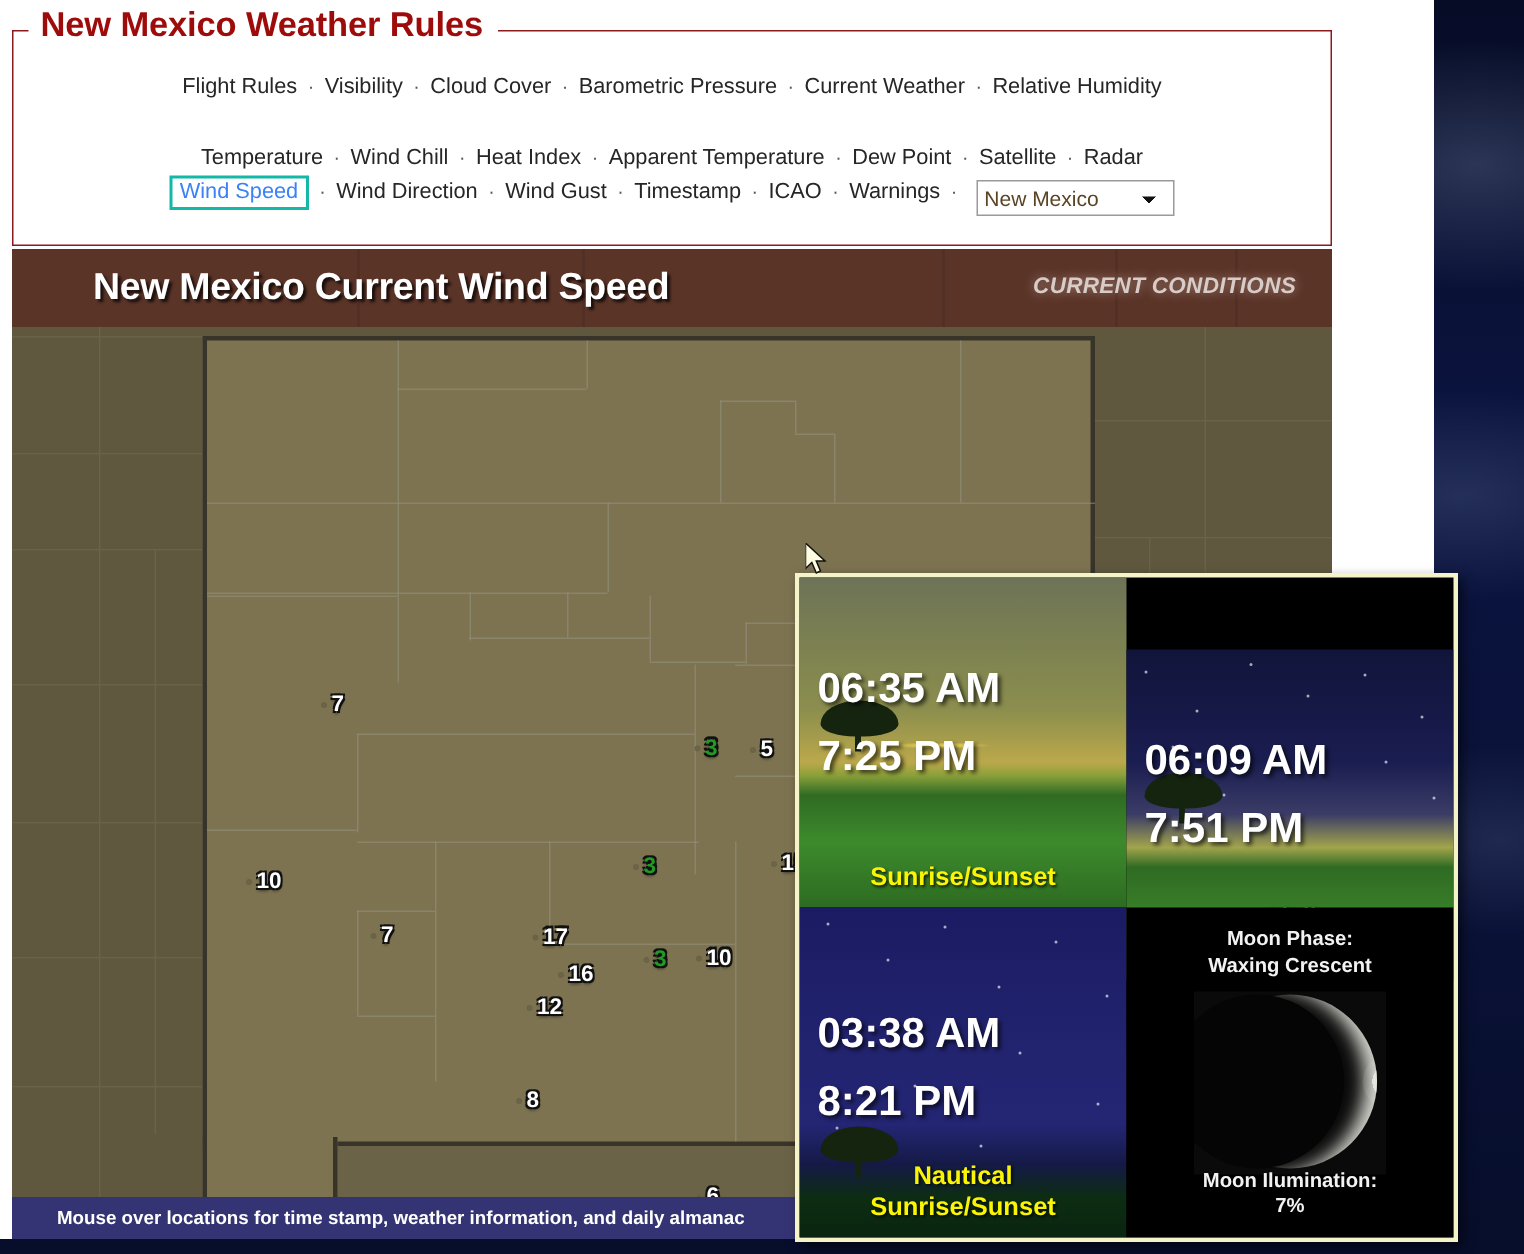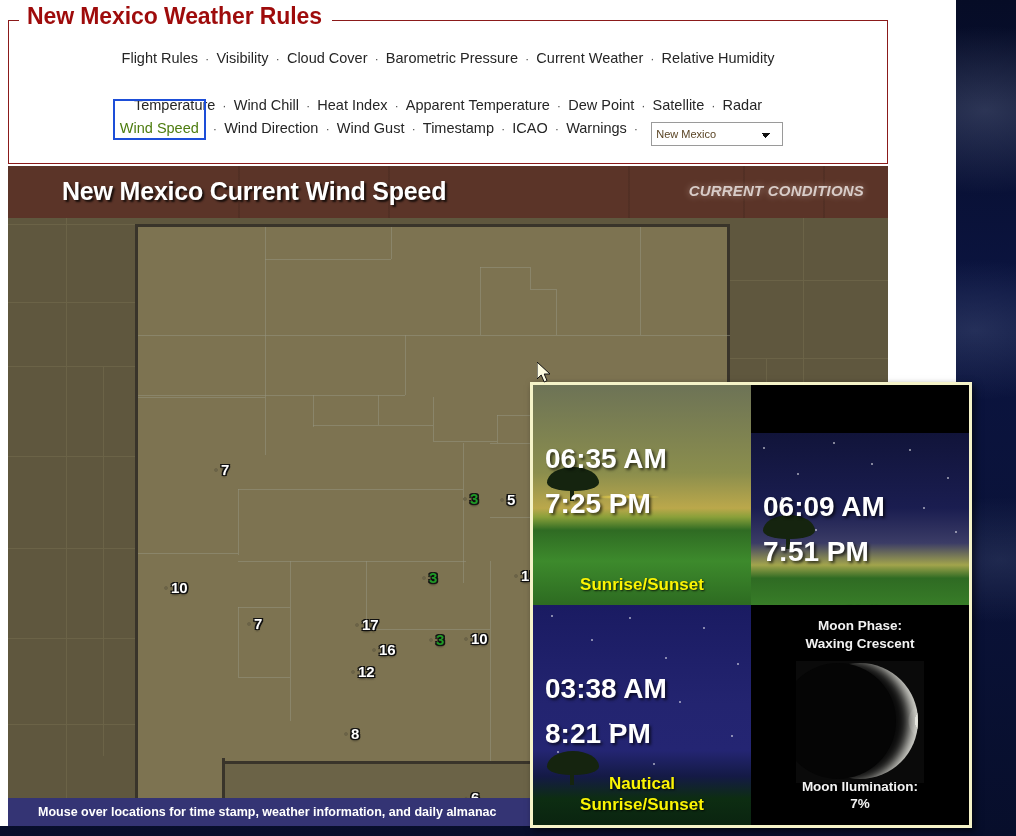--- a/index.html
+++ b/index.html
@@ -65,27 +65,27 @@
     color: #262626;
     text-decoration: none;
     cursor: pointer;
   }
   .nav-sep {
     color: #555;
     margin: 0 7px;
     font-size: 13px;
   }
   .nav-link.active {
-    border: 2px solid #1d4ed8;
-    padding: 19px 5px 2px 5px;
-    color: #4d7c0f;
+    border: 2px solid #14b8a6;
+    padding: 1px 5px 2px 5px;
+    color: #3b82f6;
   }
   #state-select {
     font-family: "Liberation Sans", sans-serif;
-    font-size: 11px;
+    font-size: 14px;
     color: #5a4424;
     border: 1px solid #9a9a9a;
     background: #fff;
     padding: 2px 4px;
     width: 132px;
     height: 24px;
     margin-left: 6px;
     vertical-align: -5px;
     cursor: pointer;
     -webkit-appearance: none; appearance: none;

